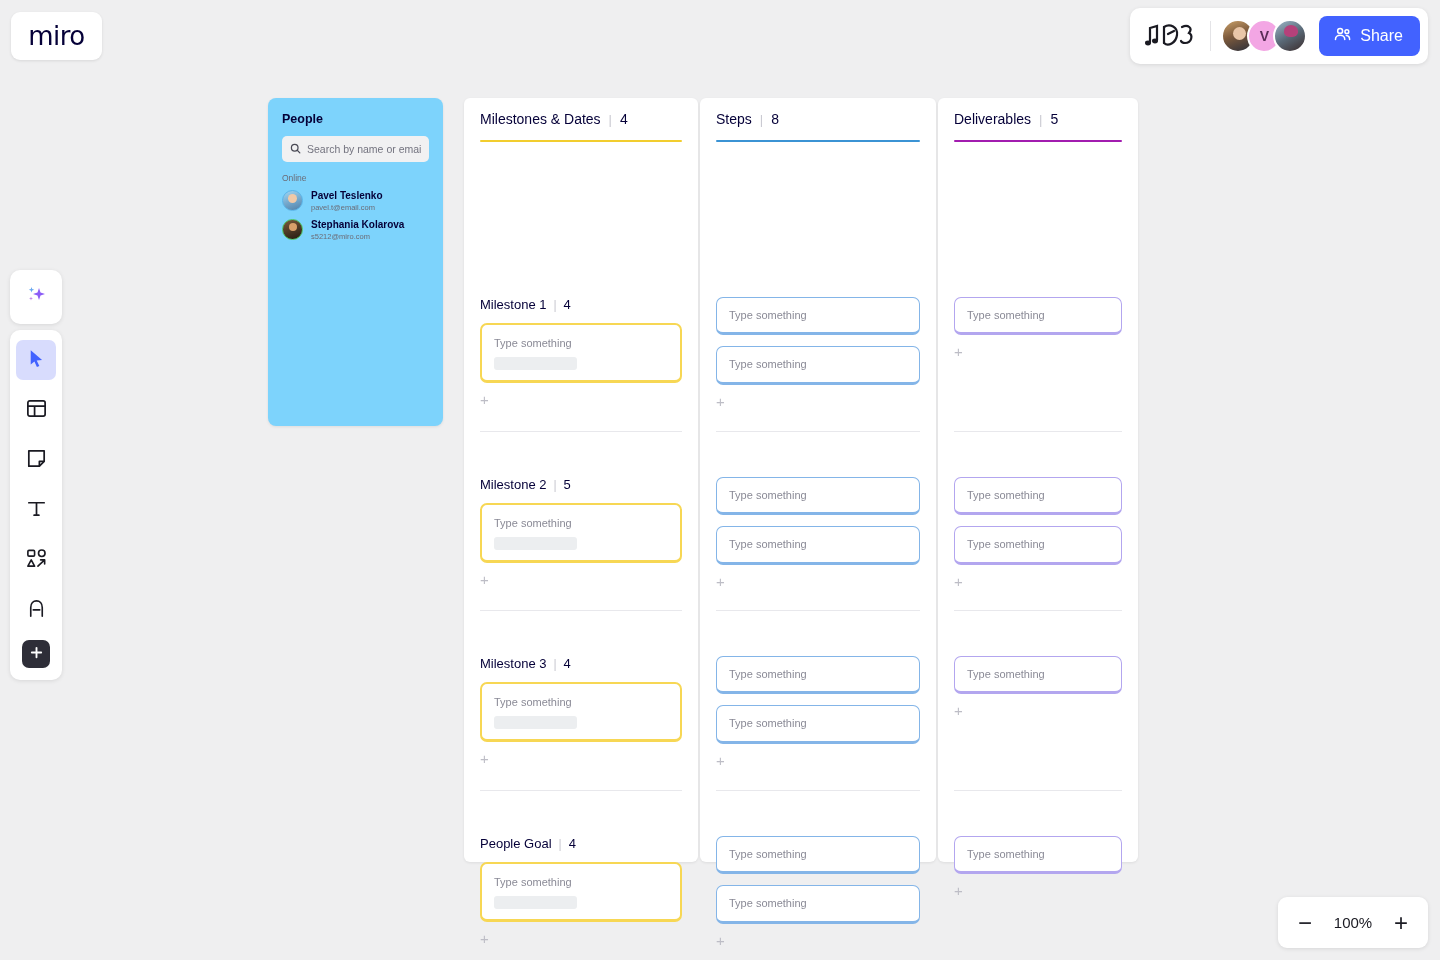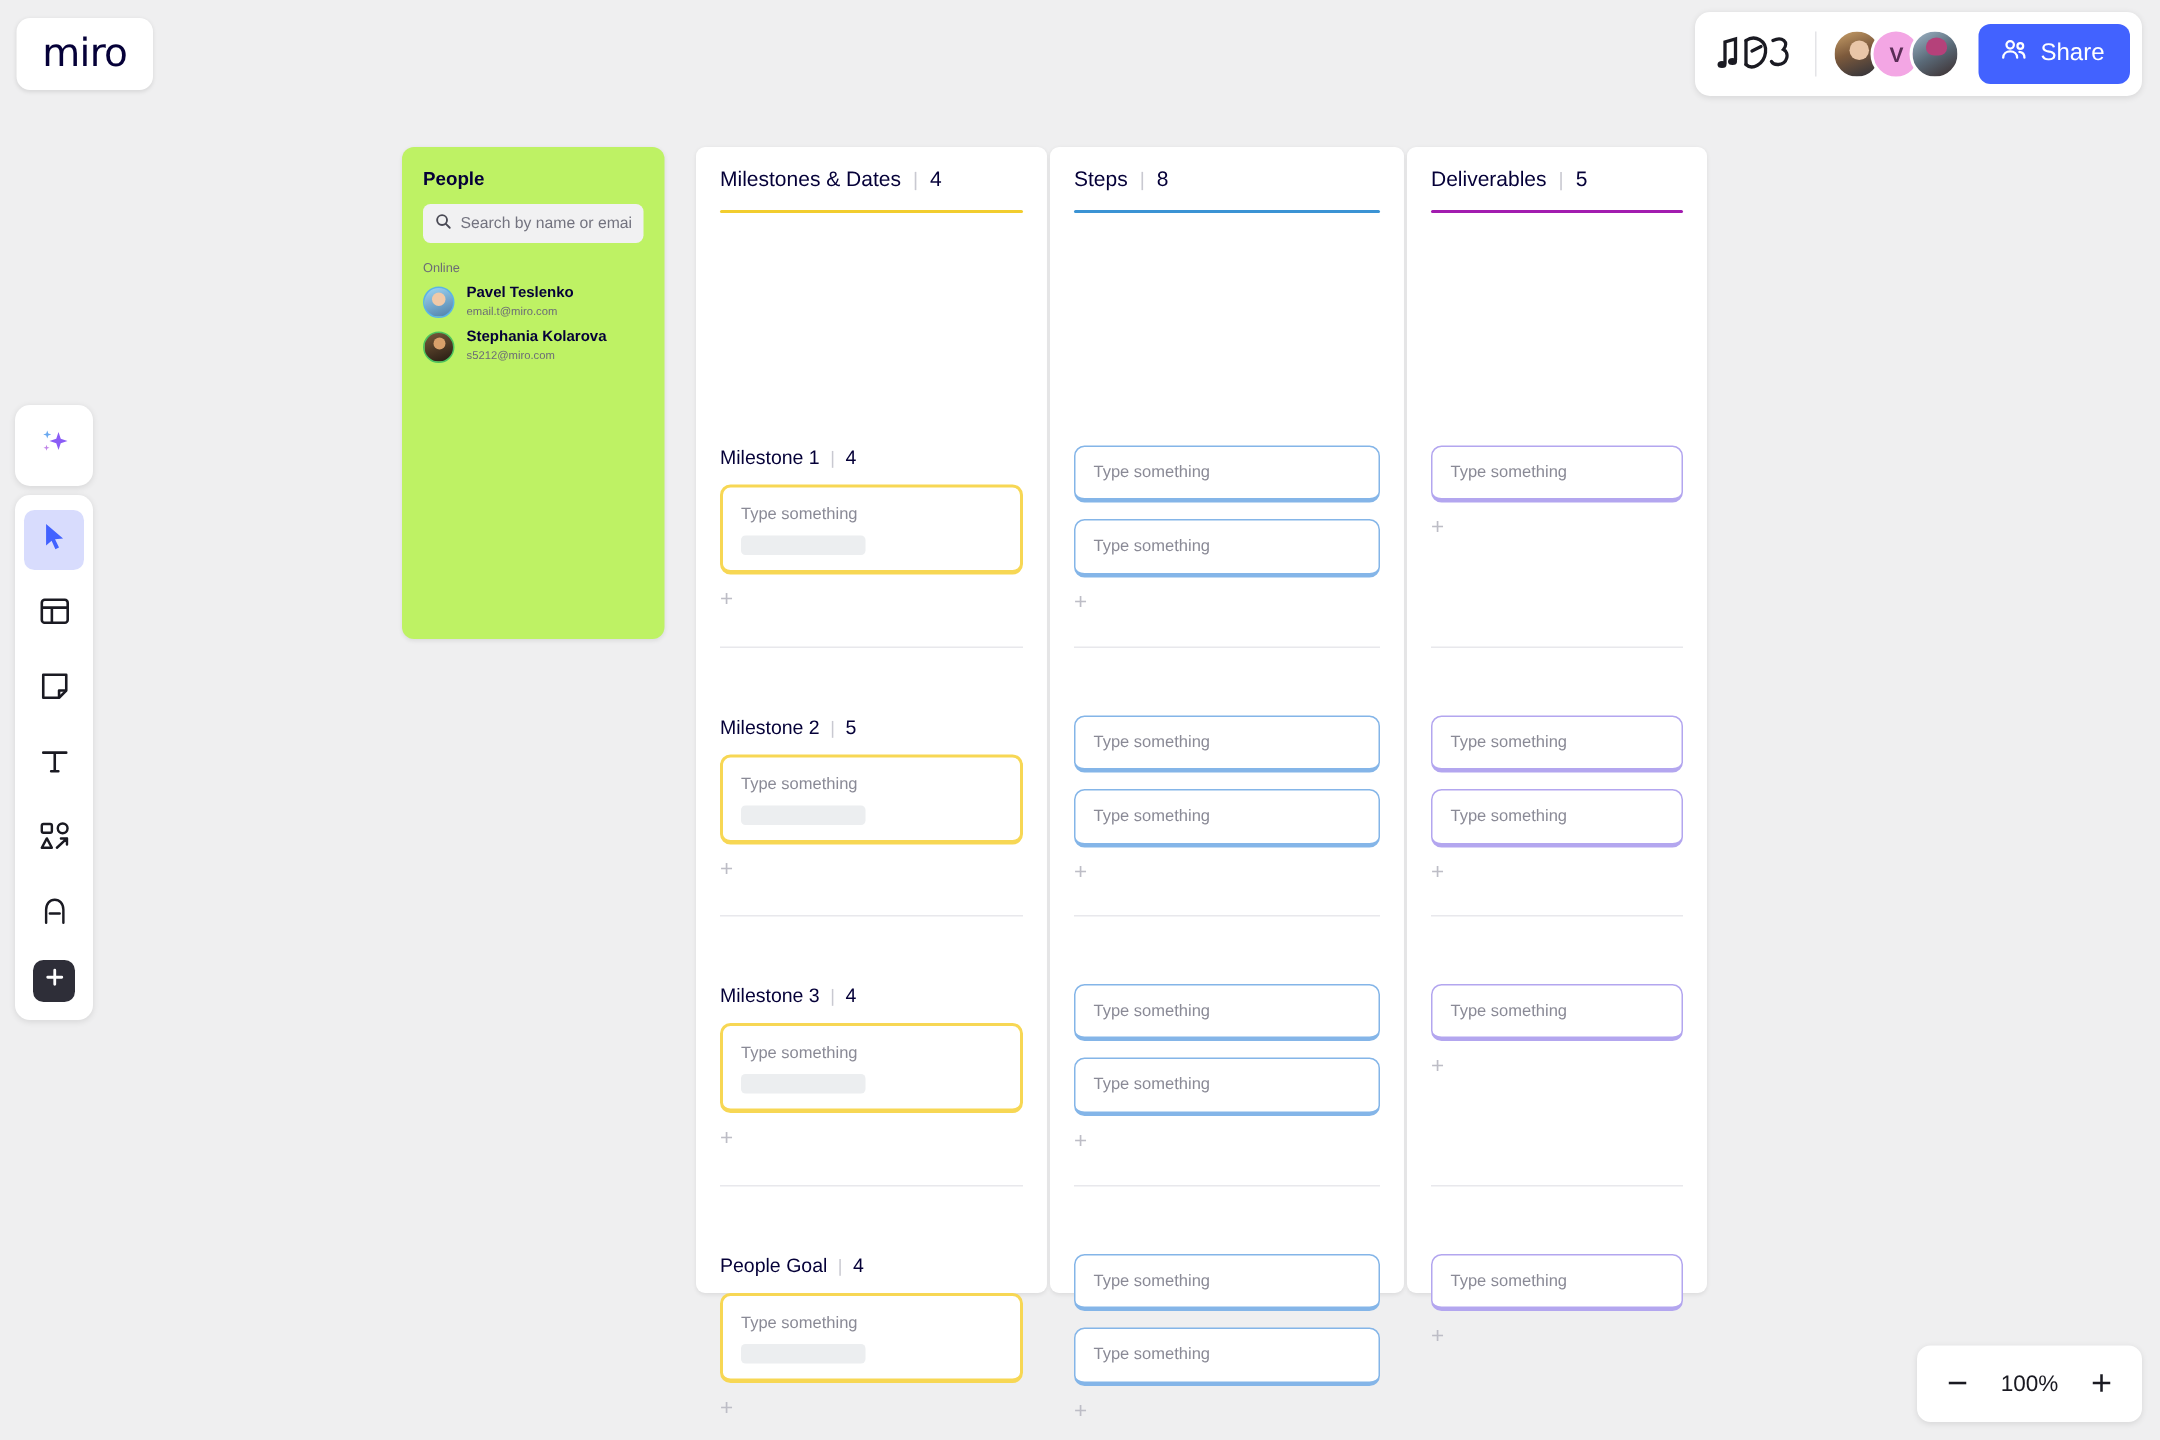--- a/index.html
+++ b/index.html
@@ -77,38 +77,38 @@
     display: flex; align-items: center; justify-content: center;
     cursor: pointer; margin: 4px 0;
   }
   .tool.active { background: #d8dcfd; }
   .tool.dark { background: #2e2e38; border-radius: 7px; width:28px;height:28px;}
 
   
   .people-panel {
     position: absolute; left: 268px; top: 98px;
     width: 175px; height: 328px;
-    background: #bef264; border-radius: 8px;
+    background: #7dd3fc; border-radius: 8px;
     padding: 14px 14px 0;
     box-shadow: 0 1px 3px rgba(0,0,0,.08);
   }
   .people-title { font-size: 12.5px; font-weight: 700; color: #050038; }
   .search-box {
     margin-top: 10px; height: 26px; background: #f1f1f2;
     border-radius: 5px; display: flex; align-items: center;
     gap: 6px; padding: 0 8px; cursor: text;
   }
   .search-box input {
     border: none; background: transparent; outline: none;
     font-size: 10.5px; color: #4a4a55; width: 100%;
     font-family: "Liberation Sans", sans-serif;
   }
   .search-box input::placeholder { color: #73737f; }
   .online-label { margin-top: 11px; font-size: 8.5px; color: #6b6b76; }
-  .person { display: flex; align-items: flex-end; gap: 8px; margin-top: 7px; }
+  .person { display: flex; align-items: flex-start; gap: 8px; margin-top: 7px; }
   .p-av { width: 21px; height: 21px; border-radius: 50%; position:relative; overflow:hidden; flex:none; }
   .p-av.a { background: linear-gradient(160deg,#9ed6f5,#4f7fa8); border:1.5px solid #5ab4e8;}
   .p-av.a::after{content:"";position:absolute;width:9px;height:9px;border-radius:50%;background:#f0c9a8;top:3px;left:5px;}
   .p-av.b { background: linear-gradient(160deg,#7a5a3a,#241a12); border:1.5px solid #4cc35e;}
   .p-av.b::after{content:"";position:absolute;width:8px;height:8px;border-radius:50%;background:#d9a06a;top:3px;left:6px;}
   .p-name { font-size: 10px; color: #050038; font-weight: 600; line-height: 1.25; }
   .p-mail { font-size: 7.5px; color: #6b6b76; line-height: 1.3; }
 
   .col {
     position: absolute; top: 98px;
@@ -273,21 +273,21 @@
             <path d="M9.2 9.2 L12.5 12.5"></path>
         </svg>
       </span>
       <input placeholder="Search by name or email" style="">
     </div>
     <div class="online-label">Online</div>
     <div class="person">
       <div class="p-av a"></div>
       <div>
         <div class="p-name">Pavel Teslenko</div>
-        <div class="p-mail">email.t@miro.com</div>
+        <div class="p-mail">pavel.t@email.com</div>
       </div>
     </div>
     <div class="person">
       <div class="p-av b"></div>
       <div>
         <div class="p-name">Stephania Kolarova</div>
         <div class="p-mail">s5212@miro.com</div>
       </div>
     </div>
   </div>

